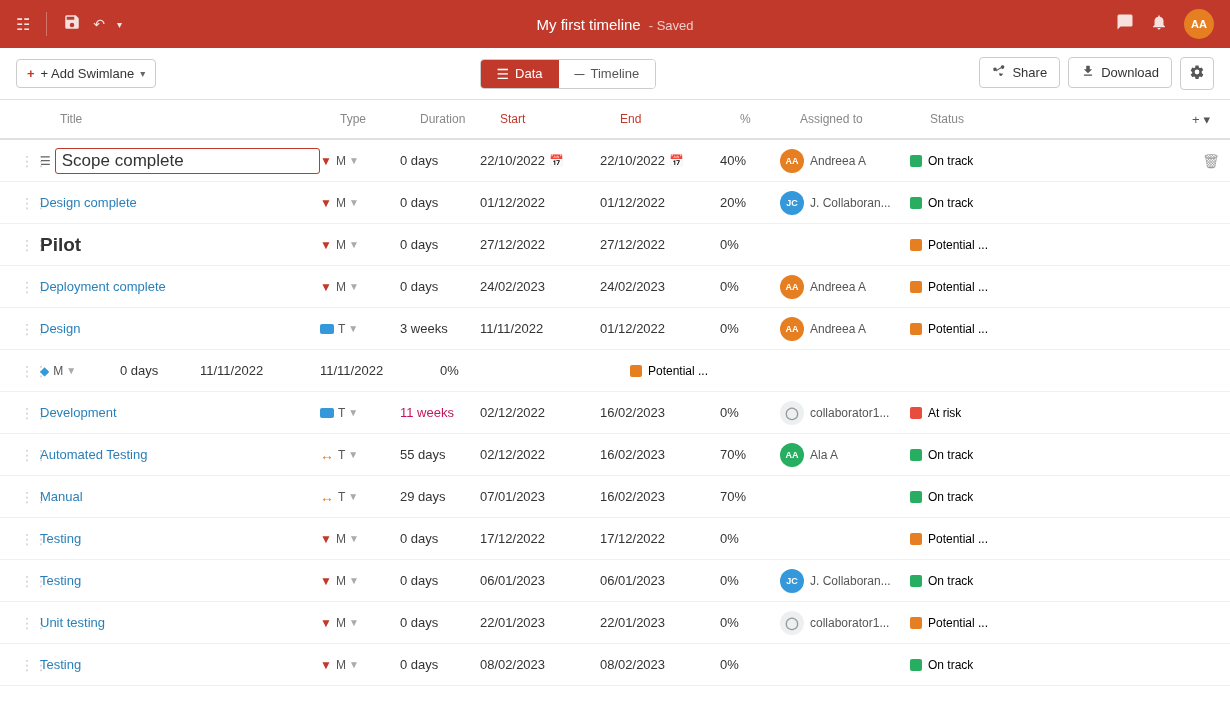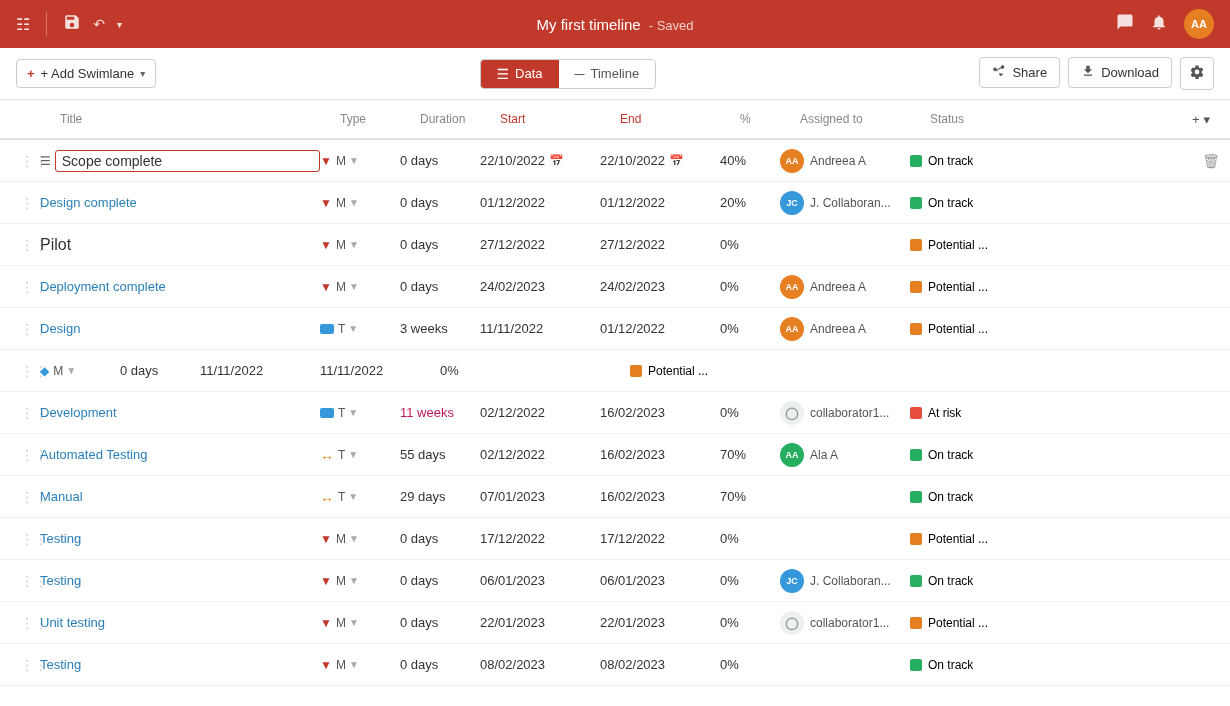--- a/index.html
+++ b/index.html
@@ -90,24 +90,24 @@
       border-bottom: 1px solid #f0f0f0;
       height: 42px;
       padding-left: 20px;
       position: relative;
     }
     .tbl-row.editing { background: white; }
     .row-drag { width: 20px; color: #ccc; cursor: grab; font-size: 14px; display: flex; align-items: center; }
     .row-title-cell { width: 280px; display: flex; align-items: center; }
     .row-title-input {
       width: 270px; border: 1px solid #c0392b; border-radius: 3px;
-      padding: 2px 6px; font-size: 14px; color: #333; outline: none;
+      padding: 2px 6px; font-size: 17px; color: #333; outline: none;
     }
     .row-title-link { color: #2980b9; text-decoration: none; font-size: 13px; }
-    .row-title-text { color: #333; font-size: 16px; }
+    .row-title-text { color: #333; font-size: 19px; font-weight: bold; }
     .row-type { width: 80px; display: flex; align-items: center; gap: 2px; font-size: 12px; color: #555; }
     .row-duration { width: 80px; font-size: 13px; color: #333; }
     .row-start { width: 120px; font-size: 13px; color: #333; display: flex; align-items: center; gap: 4px; }
     .row-end { width: 120px; font-size: 13px; color: #333; display: flex; align-items: center; gap: 4px; }
     .row-pct { width: 60px; font-size: 13px; color: #333; }
     .row-assigned { width: 130px; display: flex; align-items: center; gap: 6px; font-size: 12px; color: #555; }
     .row-status { width: 120px; display: flex; align-items: center; gap: 6px; font-size: 12px; }
     .row-delete { margin-left: auto; padding-right: 10px; color: #999; cursor: pointer; font-size: 14px; }
 
     

